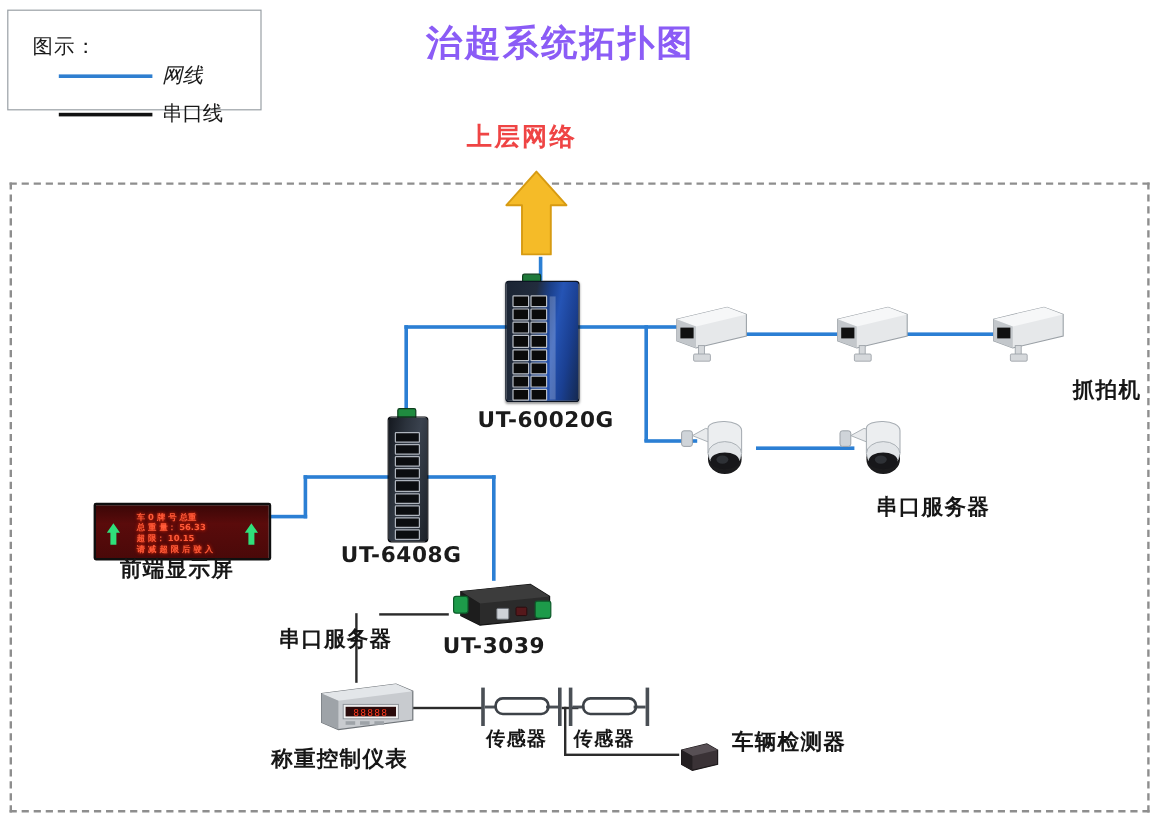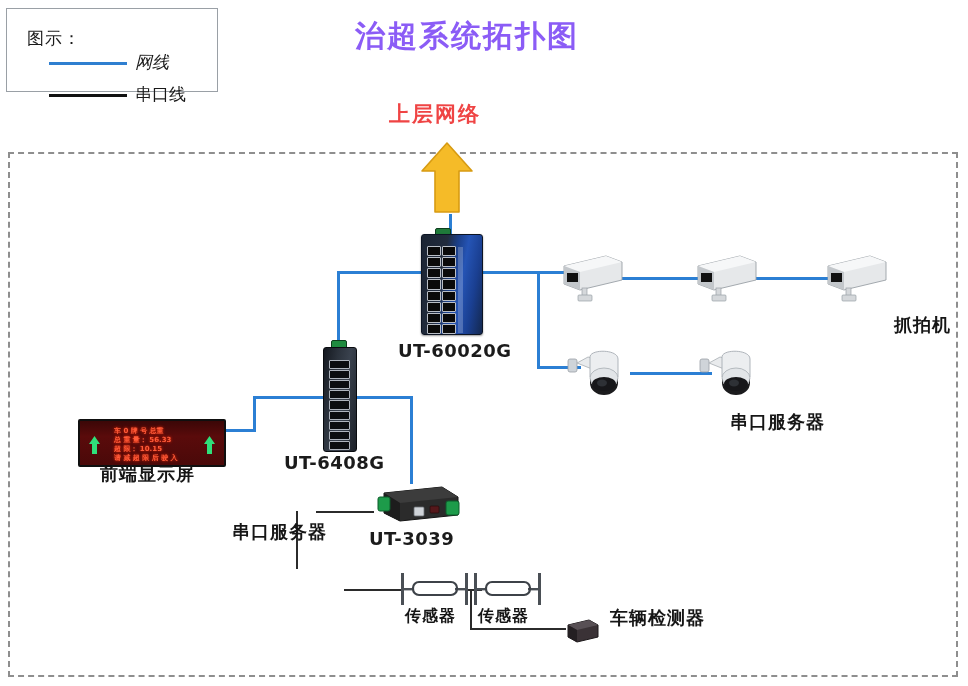--- a/index.html
+++ b/index.html
@@ -280,20 +280,34 @@
       <polygon points="16,10 32,20 32,38 16,30" fill="#1d1d1d"></polygon>
       <rect x="10" y="14" width="12" height="14" rx="2" fill="#1d9b4a" stroke="#0d5c2a" stroke-width="1"></rect>
       <rect x="78" y="18" width="13" height="14" rx="2" fill="#1d9b4a" stroke="#0d5c2a" stroke-width="1"></rect>
       <rect x="46" y="24" width="10" height="9" rx="1" fill="#cfd3d8" stroke="#6a6f75" stroke-width="0.8"></rect>
       <rect x="62" y="23" width="9" height="7" rx="1" fill="#55181b" stroke="#2a0c0e" stroke-width="0.8"></rect>
     </svg>
   </div>
   <div class="abs lbl lbl-cn" style="left:232px;top:520px;">串口服务器</div>
   <div class="abs lbl lbl-model" style="left:369px;top:528px;">UT-3039</div>
 
+  <div class="abs" id="wi">
+    <svg width="88" height="44" viewBox="0 0 88 44">
+      <polygon points="10,12 72,4 86,10 86,34 24,42 10,36" fill="#c8cbcf" stroke="#6f7479" stroke-width="1"></polygon>
+      <polygon points="10,12 72,4 86,10 24,18" fill="#e3e6e9"></polygon>
+      <polygon points="10,12 24,18 24,42 10,36" fill="#9ea3a8"></polygon>
+      <rect x="28" y="21" width="46" height="12" fill="#efefef" stroke="#8d9297" stroke-width="0.8"></rect>
+      <rect x="30" y="23" width="42" height="8" fill="#2a0a0a"></rect>
+      <text x="51" y="30.4" font-family="DejaVu Sans Mono, monospace" font-size="8" fill="#ff3b1f" text-anchor="middle" letter-spacing="1">88888</text>
+      <rect x="30" y="35" width="8" height="3" fill="#9ea3a8"></rect>
+      <rect x="42" y="35" width="8" height="3" fill="#9ea3a8"></rect>
+      <rect x="54" y="35" width="8" height="3" fill="#9ea3a8"></rect>
+    </svg>
+  </div>
+  <div class="abs lbl lbl-cn" style="left:226px;top:620px;">称重控制仪表</div>
 
   <div class="abs sensor" style="left:399px;top:571px;">
     <svg width="74" height="36" viewBox="0 0 74 36">
       <rect x="2" y="2" width="3" height="32" fill="#4a4f55"></rect>
       <rect x="66" y="2" width="3" height="32" fill="#4a4f55"></rect>
       <rect x="5" y="17" width="10" height="2.4" fill="#4a4f55"></rect>
       <rect x="56" y="17" width="10" height="2.4" fill="#4a4f55"></rect>
       <rect x="14" y="11" width="44" height="13" rx="6" fill="none" stroke="#3d4248" stroke-width="2.2"></rect>
     </svg>
   </div>

